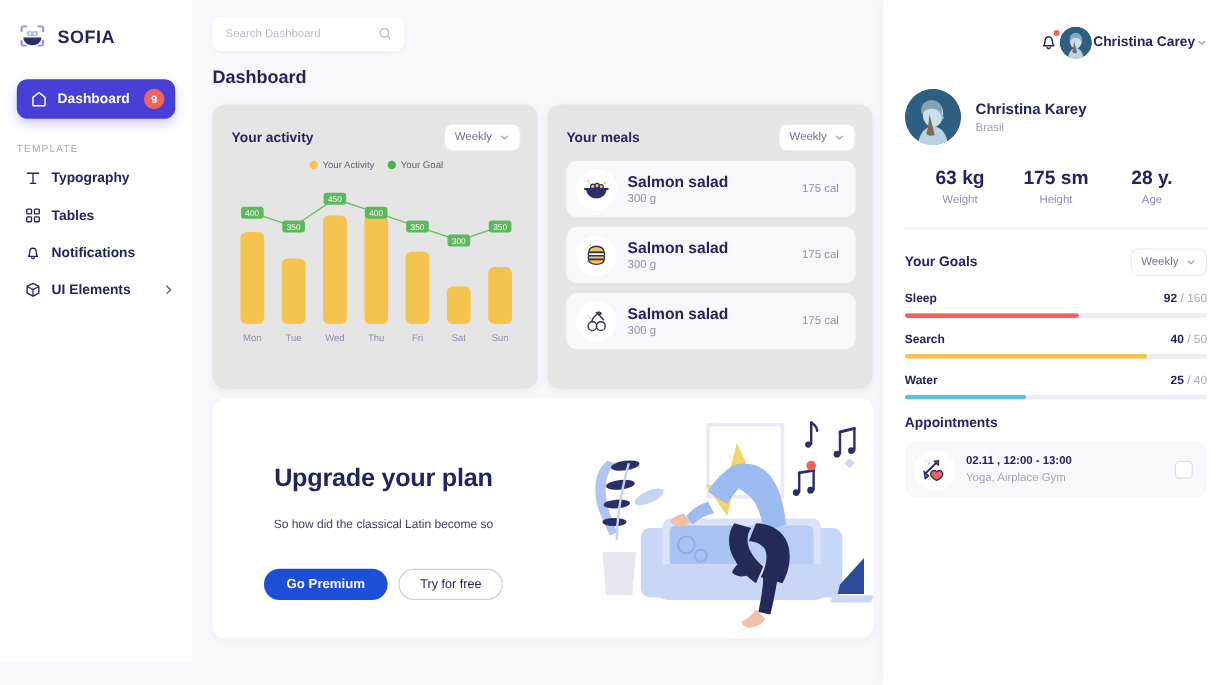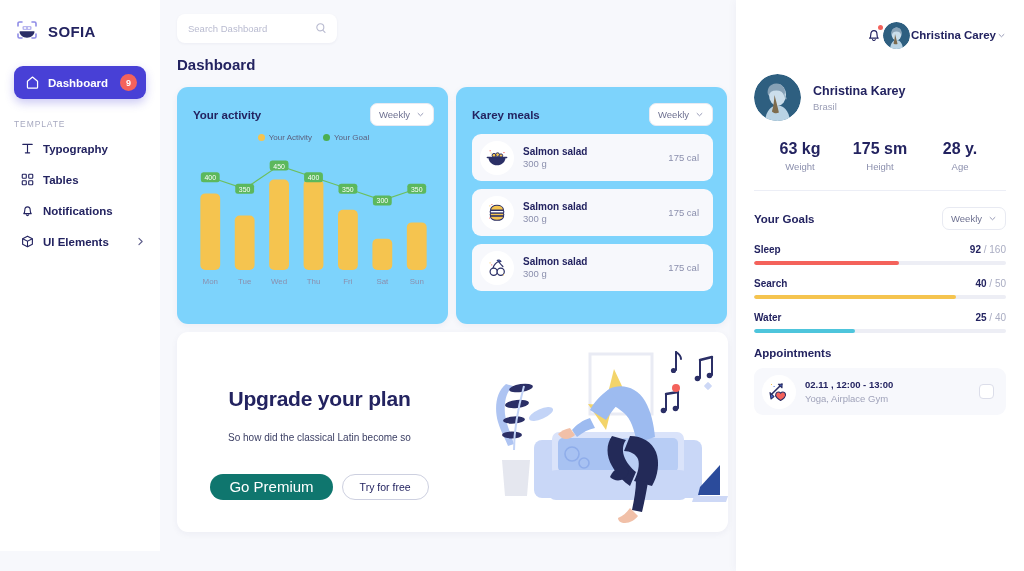--- a/index.html
+++ b/index.html
@@ -101,21 +101,21 @@
   .search-icon { width: 12px; height: 12px; flex: 0 0 12px; }
 
   .page-title {
     font-size: 15px; font-weight: bold; color: #232360;
     padding: 0 0 0 9px; margin-bottom: 14px;
   }
 
   
   .cards-row { display: flex; gap: 8px; padding: 0 0 0 9px; }
   .card {
-    background: #7dd3fc; border-radius: 11px;
+    background: #e5e5e5; border-radius: 11px;
     box-shadow: 0 2px 7px rgba(40,40,90,.05);
   }
   .card-activity { width: 271px; height: 237px; padding: 16px 14px 8px 16px; }
   .card-meals    { width: 271px; height: 237px; padding: 16px 14px 8px 16px; }
 
   .card-head {
     display: flex; align-items: center; justify-content: space-between;
     margin-bottom: 6px;
   }
   .card-title { font-size: 11.5px; font-weight: bold; color: #232360; }
@@ -145,21 +145,21 @@
     display: flex; align-items: center;
     padding: 0 14px 0 8px; margin-top: 8px;
   }
   .meal-icon-wrap {
     width: 34px; height: 34px; border-radius: 50%;
     background: #fff; display: flex; align-items: center; justify-content: center;
     flex: 0 0 34px; margin-right: 9px;
   }
   .meal-icon { width: 24px; height: 24px; display:block; }
   .meal-text { flex: 1; }
-  .meal-name { font-size: 10px; font-weight: bold; color: #232360; }
+  .meal-name { font-size: 13px; font-weight: bold; color: #232360; }
   .meal-weight { font-size: 9.5px; color: #8b8fad; margin-top: 1px; }
   .meal-cal { font-size: 9.5px; color: #8b8fad; }
 
   
   .promo {
     margin: 8px 0 0 9px;
     width: 551px; height: 200px;
     background: #fff; border-radius: 11px;
     box-shadow: 0 2px 7px rgba(40,40,90,.05);
     display: flex; overflow: hidden; position: relative;
@@ -172,22 +172,22 @@
     gap: 15px;
   }
   .promo-title {
     font-size: 21px; font-weight: bold; color: #232360; letter-spacing: -.2px;
   }
   .promo-sub {
     font-size: 10px; color: #3d4065; margin-top: 6px; text-align: center;
   }
   .promo-btns { display: flex; gap: 9px; margin-top: 16px; }
   .btn-primary {
-    background: #0f766e; color: #fff;
-    font-size: 15px; font-weight: normal;
+    background: #1d4ed8; color: #fff;
+    font-size: 11px; font-weight: bold;
     border: none; border-radius: 16px;
     height: 26px; padding: 0 19px; cursor: pointer;
     font-family: "Liberation Sans", sans-serif;
   }
   .btn-ghost {
     background: #fff; color: #232360;
     font-size: 10.5px; border: 1px solid #cdd0e0; border-radius: 16px;
     height: 26px; padding: 0 17px; cursor: pointer;
     font-family: "Liberation Sans", sans-serif;
   }
@@ -413,21 +413,21 @@
                   <text x="156.2" y="140" text-anchor="middle" font-size="8" font-family="&quot;Liberation Sans&quot;, sans-serif" fill="#8b8fad">Fri</text>
                   <text x="190.9" y="140" text-anchor="middle" font-size="8" font-family="&quot;Liberation Sans&quot;, sans-serif" fill="#8b8fad">Sat</text>
                   <text x="225.6" y="140" text-anchor="middle" font-size="8" font-family="&quot;Liberation Sans&quot;, sans-serif" fill="#8b8fad">Sun</text>
                 </g>
             </svg>
           </div>
         </section>
 
         <section class="card card-meals">
           <div class="card-head">
-            <span class="card-title">Karey meals</span>
+            <span class="card-title">Your meals</span>
             <div class="select-pill">
               <span>Weekly</span>
               <svg class="chev-down" viewBox="0 0 10 10">
                 <path d="M2.3 3.8 5 6.4l2.7-2.6" fill="none" stroke="#9699b5" stroke-width="1.1" stroke-linecap="round" stroke-linejoin="round"></path>
               </svg>
             </div>
           </div>
 
           <div class="meal-row">
             <div class="meal-icon-wrap">

